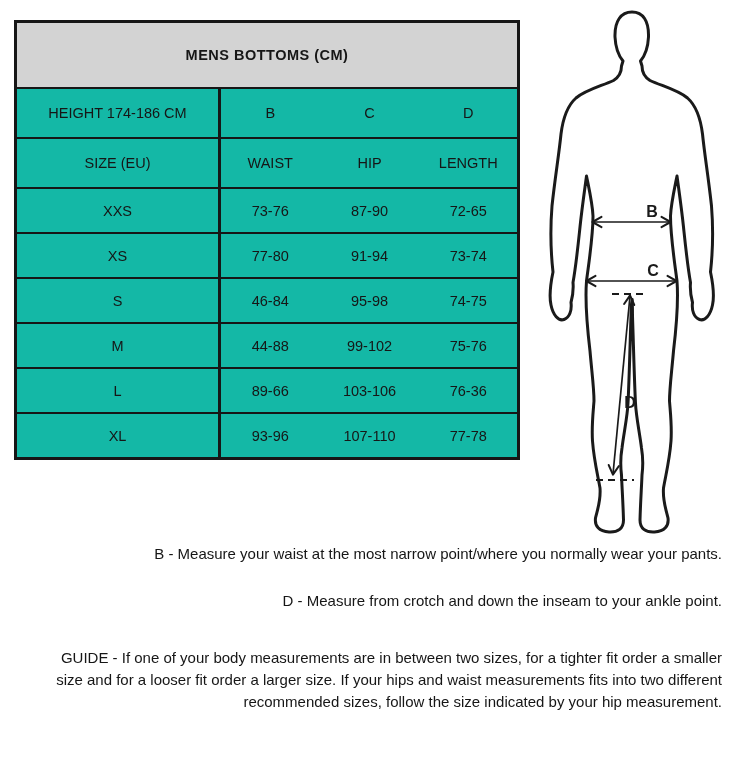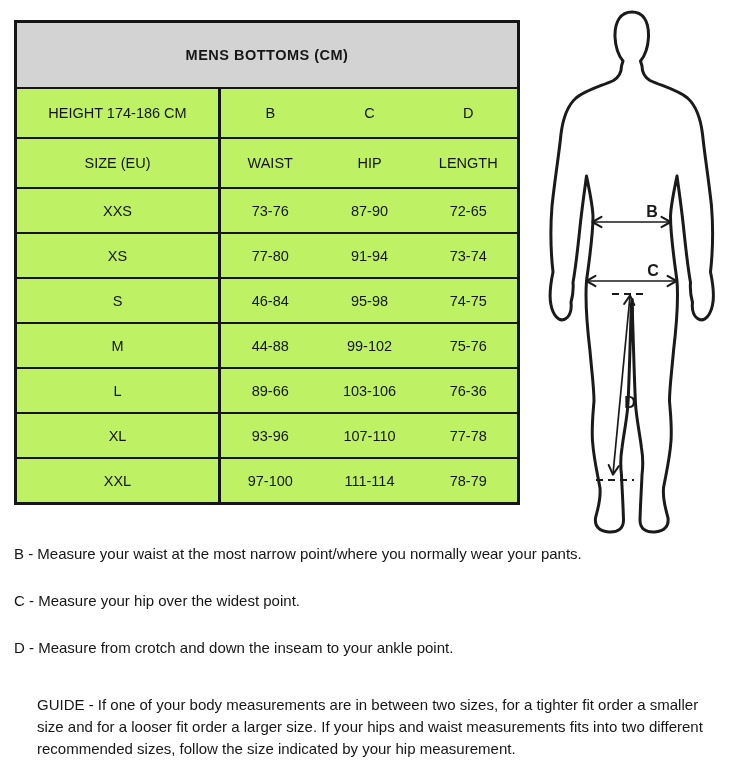--- a/index.html
+++ b/index.html
@@ -16,21 +16,21 @@
   
   .size-table-wrap {
     position: absolute;
     left: 14px;
     top: 20px;
   }
   table.size-table {
     border-collapse: collapse;
     table-layout: fixed;
     width: 503px;
-    background: #bef264;
+    background: #14b8a6;
   }
   table.size-table td {
     border-top: 2px solid #161616;
     border-bottom: 2px solid #161616;
     text-align: center;
     vertical-align: middle;
     font-size: 14.5px;
     padding: 0;
     color: #161616;
   }
@@ -68,20 +68,21 @@
     position: absolute;
     left: 14px;
     top: 543px;
     width: 708px;
   }
   .notes p {
     margin: 0 0 26px 0;
     font-size: 15px;
     line-height: 21px;
     color: #161616;
+    text-align: right;
   }
   .notes p.guide {
     margin-top: 36px;
     margin-bottom: 0;
     line-height: 22px;
     margin-left: 23px;
   }
 </style>
 </head>
 <body>
@@ -140,26 +141,20 @@
           <td class="left-col">L</td>
           <td>89-66</td>
           <td>103-106</td>
           <td>76-36</td>
         </tr>
         <tr class="data">
           <td class="left-col">XL</td>
           <td>93-96</td>
           <td>107-110</td>
           <td>77-78</td>
-        </tr>
-        <tr class="data">
-          <td class="left-col">XXL</td>
-          <td>97-100</td>
-          <td>111-114</td>
-          <td>78-79</td>
         </tr>
       </tbody>
     </table>
   </div>
 
   <div class="figure-wrap">
     <svg width="190" height="530" viewBox="0 0 190 530" xmlns="http://www.w3.org/2000/svg">
       <defs>
         <marker id="arrV" viewBox="0 0 12 12" refX="9.5" refY="6" markerWidth="8" markerHeight="8" orient="auto-start-reverse">
           <path d="M2,1.5 L10,6 L2,10.5" fill="none" stroke="#1a1a1a" stroke-width="1.8" stroke-linecap="round" stroke-linejoin="round"></path>
@@ -234,18 +229,17 @@
 
       <line x1="90" y1="291" x2="73" y2="469" stroke="#1a1a1a" stroke-width="1.7" marker-start="url(#arrV)" marker-end="url(#arrV)"></line>
       <text class="measure-label" x="90" y="403" text-anchor="middle">D</text>
 
       <line x1="56" y1="475" x2="94" y2="475" stroke="#1a1a1a" stroke-width="2.2" stroke-dasharray="7 5"></line>
     </svg>
   </div>
 
   <div class="notes">
     <p>B - Measure your waist at the most narrow point/where you normally wear your pants.</p>
-    <p>C - Measure your hip over the widest point.</p>
     <p>D - Measure from crotch and down the inseam to your ankle point.</p>
     <p class="guide">GUIDE - If one of your body measurements are in between two sizes, for a tighter fit order a smaller size and for a looser fit order a larger size. If your hips and waist measurements fits into two different recommended sizes, follow the size indicated by your hip measurement.</p>
   </div>
 
 </div>
 
 </body></html>

